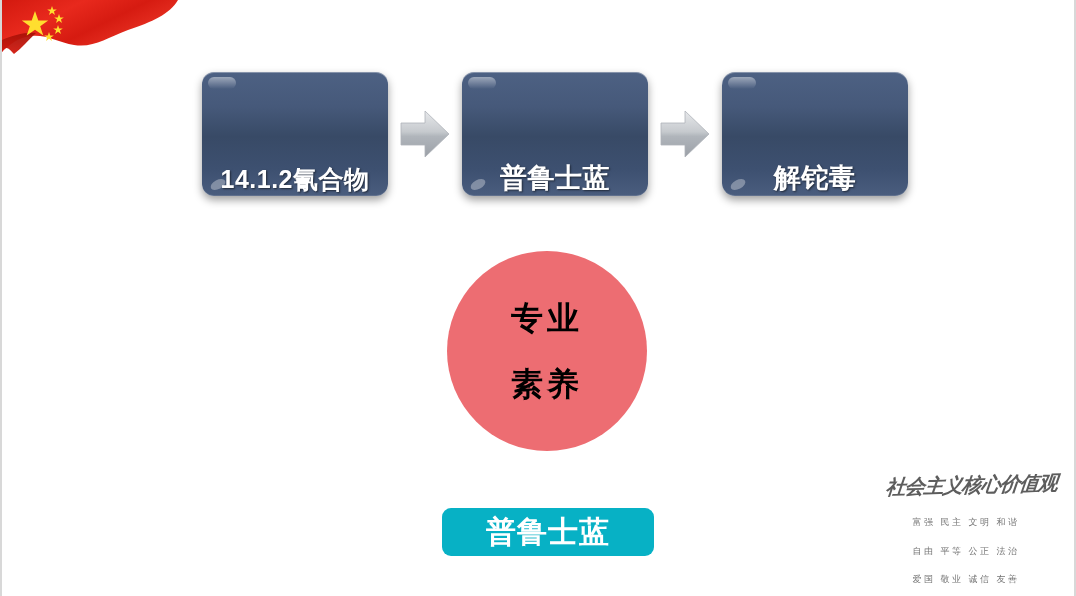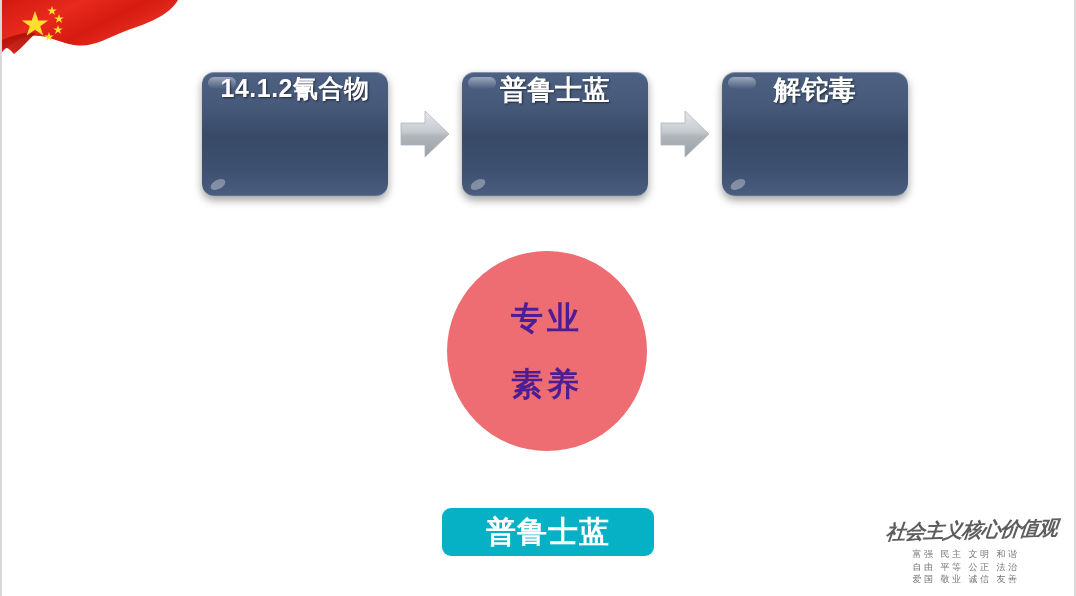--- a/index.html
+++ b/index.html
@@ -42,21 +42,21 @@
       linear-gradient(to bottom,
         #4d6183 0%,
         #46597a 28%,
         #384a66 52%,
         #3d5070 78%,
         #4a5d7e 100%);
     box-shadow:
       0 4px 9px rgba(0,0,0,0.38),
       inset 0 1px 0 rgba(255,255,255,0.32),
       inset 0 -1px 0 rgba(255,255,255,0.12);
-    display:flex; align-items:flex-start; justify-content:center;
+    display:flex; align-items:flex-end; justify-content:center;
     flex:none;
   }
   .flow-box::before{   
     content:"";
     position:absolute; left:6px; top:5px;
     width:28px; height:12px;
     border-radius:8px;
     background:linear-gradient(to bottom, rgba(255,255,255,0.45), rgba(255,255,255,0));
   }
   .flow-box::after{    
@@ -97,21 +97,21 @@
     width:200px; height:200px;
     border-radius:50%;
     background:#ed6d72;
     display:flex;
     flex-direction:column;
     align-items:center;
     justify-content:center;
     gap:34px;
   }
   .circle-line{
-    color:#4c1d95;
+    color:#000000;
     font-size:32px;
     font-weight:bold;
     letter-spacing:4px;
     line-height:1;
   }
 
   
   .teal-pill{
     position:absolute;
     left:440px; top:508px;
@@ -141,24 +141,24 @@
     font-family:"Liberation Serif", serif;
     font-style:italic;
     font-weight:bold;
     font-size:20px;
     color:#3a3a3a;
     letter-spacing:-1px;
     transform:skewX(-7deg) rotate(-1.5deg);
     white-space:nowrap;
   }
   .cv-lines{
-    margin-top:5px;
+    margin-top:18px;
     display:flex;
     flex-direction:column;
-    gap:1px;
+    gap:17px;
   }
   .cv-line{
     font-size:9px;
     color:#555555;
     letter-spacing:2.5px;
     line-height:1.28;
     white-space:nowrap;
   }
 </style>
 </head>

